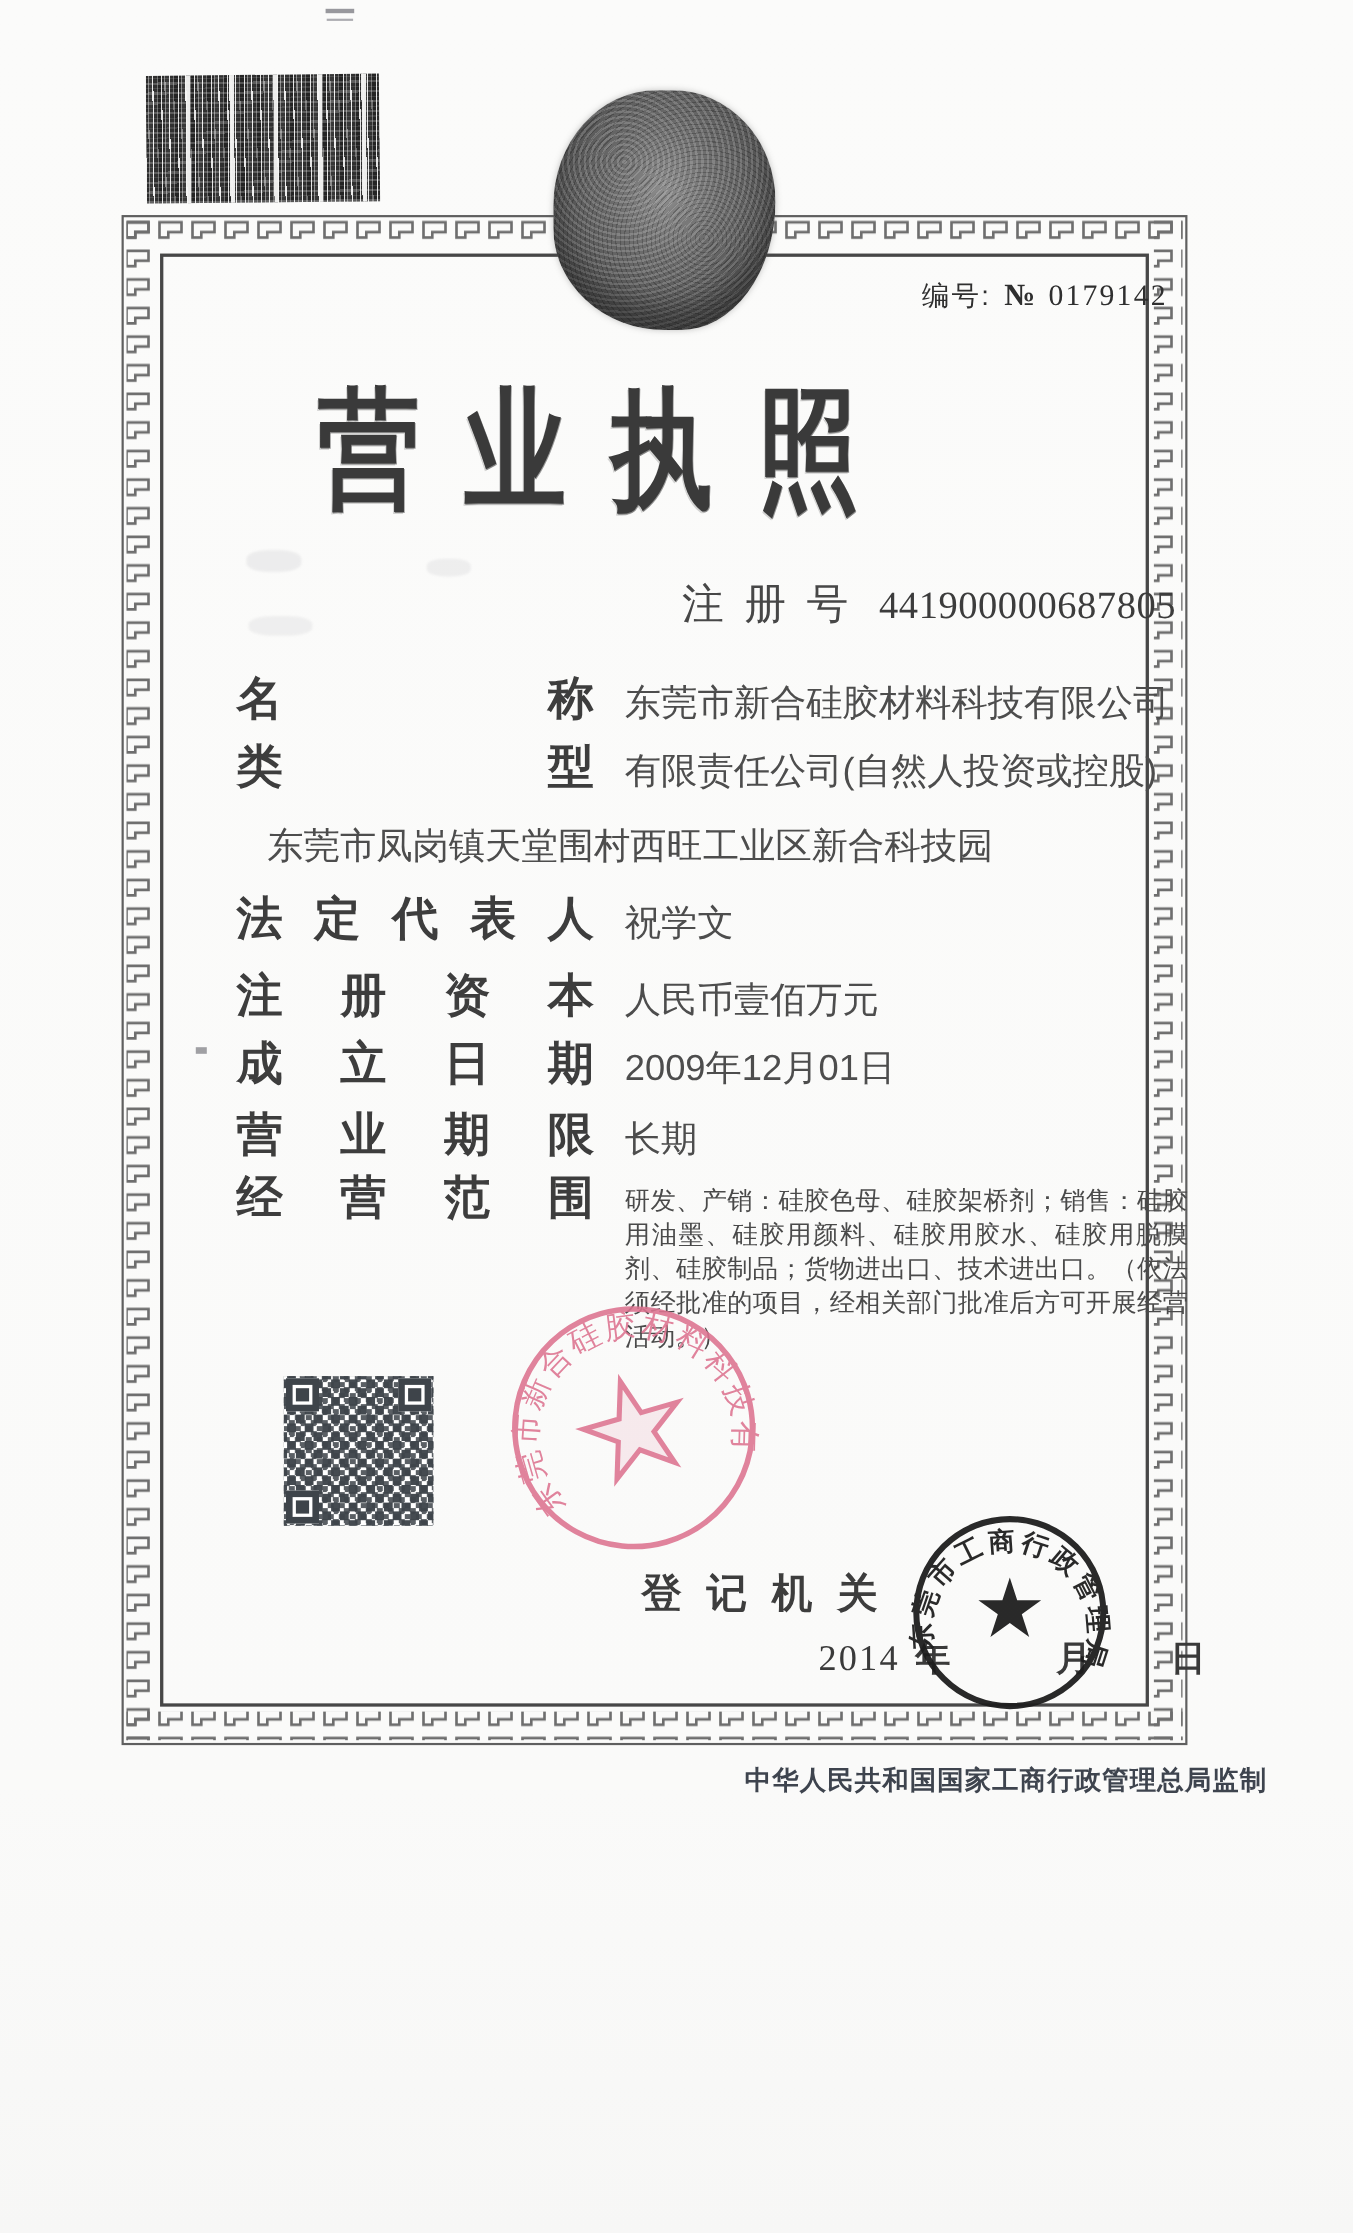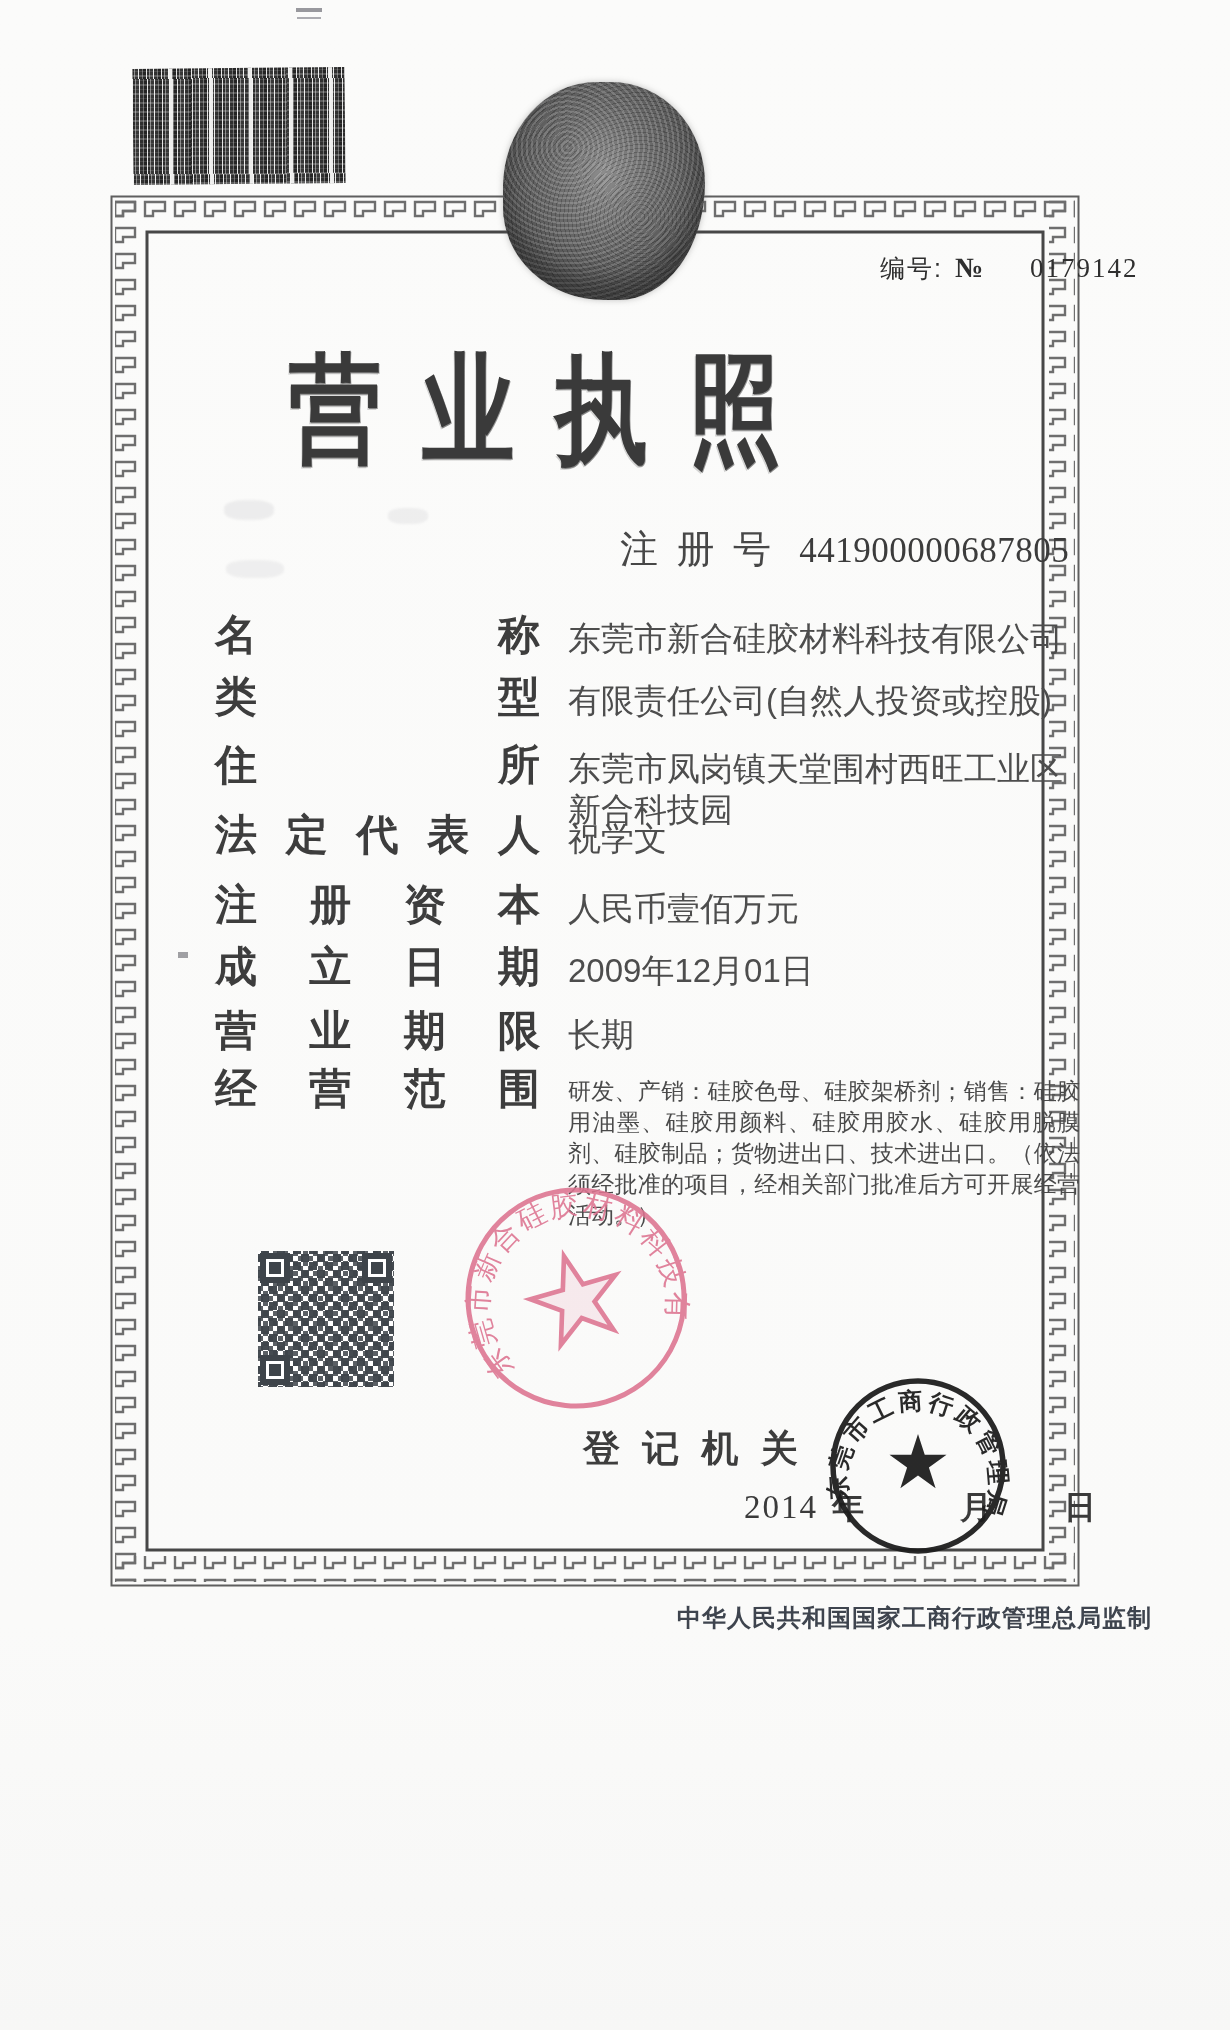--- a/index.html
+++ b/index.html
@@ -21,24 +21,24 @@
     background-image:
       repeating-radial-gradient(circle at 32% 30%, rgba(255,255,255,.16) 0 2px, rgba(0,0,0,0) 2px 5px),
       repeating-radial-gradient(circle at 68% 62%, rgba(0,0,0,.20) 0 1px, rgba(0,0,0,0) 1px 4px),
       radial-gradient(ellipse at 50% 42%, #8d8d8d 0%, #6b6b6b 35%, #515151 70%, #404040 100%);
     box-shadow:inset 0 -20px 24px rgba(25,25,25,.45), 0 0 6px rgba(90,90,90,.35);}
 
   
   .frame{position:absolute;left:110px;top:195px;width:970px;height:1392px;z-index:1;}
 
   
-  .serial{position:absolute;left:880px;top:252px;z-index:5;display:flex;align-items:baseline;gap:12px;color:#2f2f2f;}
+  .serial{position:absolute;left:838px;top:252px;z-index:5;display:flex;align-items:baseline;gap:12px;color:#2f2f2f;}
   .serial .lbl{font-size:25px;letter-spacing:2px;}
   .serial .no-sign{font-family:"Liberation Serif",serif;font-weight:bold;font-size:28px;}
-  .serial .num{font-family:"Liberation Serif",serif;font-size:27px;letter-spacing:2px;margin-left:35px;}
+  .serial .num{font-family:"Liberation Serif",serif;font-size:27px;letter-spacing:2px;}
 
   
   .title{position:absolute;left:289px;top:350px;z-index:5;margin:0;
     font-size:118px;font-weight:900;letter-spacing:10px;line-height:1;color:#3a3a3a;
     transform:scaleX(.78);transform-origin:left top;white-space:nowrap;
     text-shadow:1px 1px 0 rgba(70,70,70,.55), -1px 2px 0 rgba(90,90,90,.25);}
 
   
   .regno{position:absolute;left:620px;top:524px;z-index:5;display:flex;align-items:baseline;gap:24px;}
   .regno .lbl{font-size:38px;color:#474747;letter-spacing:4px;}
@@ -129,21 +129,20 @@
   <div class="fields">
     <div class="frow r0">
       <div class="f-label">名 称</div>
       <div class="f-value">东莞市新合硅胶材料科技有限公司</div>
     </div>
     <div class="frow r1">
       <div class="f-label">类 型</div>
       <div class="f-value">有限责任公司(自然人投资或控股)</div>
     </div>
     <div class="frow r2">
-      <div class="f-label">住 所</div>
       <div class="f-value">东莞市凤岗镇天堂围村西旺工业区新合科技园</div>
     </div>
     <div class="frow r3">
       <div class="f-label">法 定 代 表 人</div>
       <div class="f-value">祝学文</div>
     </div>
     <div class="frow r4">
       <div class="f-label">注 册 资 本</div>
       <div class="f-value">人民币壹佰万元</div>
     </div>

